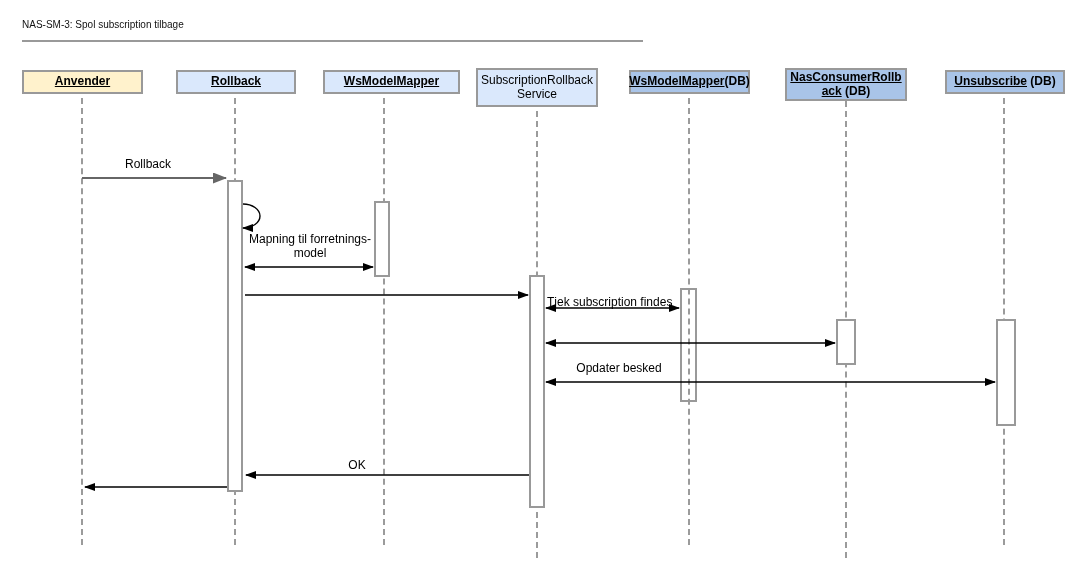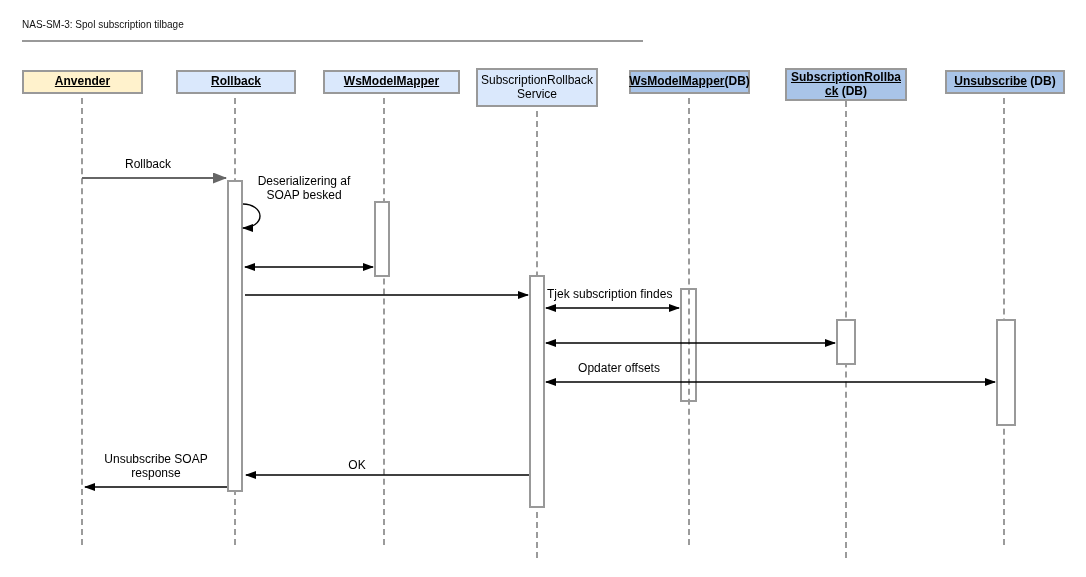--- a/index.html
+++ b/index.html
@@ -55,21 +55,21 @@
   }
   .activation.clear{background:transparent;}
   .layer{
     position:absolute;left:0;top:0;z-index:3;pointer-events:none;
   }
   .mlabel{
     position:absolute;z-index:4;
     font-size:12px;line-height:13.5px;text-align:center;
   }
   .mlabel.nowrap{white-space:nowrap;}
-  .mlabel.leftalign{text-align:left;}
+  .mlabel.leftalign{text-align:left;margin-top:8px;}
 </style>
 </head>
 <body>
 
 <div class="canvas">
 
   <div class="diagram-title">NAS-SM-3: Spol subscription tilbage</div>
   <div class="title-rule"></div>
 
   <div class="lifeline" style="left:81px;top:88px;height:457px"></div>
@@ -104,41 +104,40 @@
     <line x1="245" y1="267" x2="373" y2="267" stroke="var(--arrow-black)" stroke-width="1.4" marker-start="url(#aBs)" marker-end="url(#aB)"></line>
     <line x1="245" y1="295" x2="528" y2="295" stroke="var(--arrow-black)" stroke-width="1.4" marker-end="url(#aB)"></line>
     <line x1="546" y1="308" x2="679" y2="308" stroke="var(--arrow-black)" stroke-width="1.4" marker-start="url(#aBs)" marker-end="url(#aB)"></line>
     <line x1="546" y1="343" x2="835" y2="343" stroke="var(--arrow-black)" stroke-width="1.4" marker-start="url(#aBs)" marker-end="url(#aB)"></line>
     <line x1="546" y1="382" x2="995" y2="382" stroke="var(--arrow-black)" stroke-width="1.4" marker-start="url(#aBs)" marker-end="url(#aB)"></line>
     <line x1="529" y1="475" x2="246" y2="475" stroke="var(--arrow-black)" stroke-width="1.4" marker-end="url(#aB)"></line>
     <line x1="227" y1="487" x2="85" y2="487" stroke="var(--arrow-black)" stroke-width="1.4" marker-end="url(#aB)"></line>
   </svg>
 
   <div class="mlabel" style="left:103px;top:158px;width:90px">Rollback</div>
-  <div class="mlabel" style="left:249px;top:175px;width:110px">Deserializering af SOAP besked</div>
+  <div class="mlabel" style="left:240px;top:233px;width:140px">Mapning til forretnings-model</div>
   <div class="mlabel nowrap leftalign" style="left:547px;top:288px">Tjek subscription findes</div>
-  <div class="mlabel nowrap" style="left:574px;top:362px;width:90px">Opdater offsets</div>
+  <div class="mlabel nowrap" style="left:574px;top:362px;width:90px">Opdater besked</div>
   <div class="mlabel" style="left:337px;top:459px;width:40px">OK</div>
-  <div class="mlabel" style="left:96px;top:453px;width:120px">Unsubscribe SOAP response</div>
 
   <div class="pbox actor" style="left:22px;top:70px;width:121px;height:19px">
     <span class="lblwrap"><span class="pname">Anvender</span><span class="psuffix"></span></span>
   </div>
   <div class="pbox component" style="left:176px;top:70px;width:120px;height:19px">
     <span class="lblwrap"><span class="pname">Rollback</span><span class="psuffix"></span></span>
   </div>
   <div class="pbox component" style="left:323px;top:70px;width:137px;height:19px">
     <span class="lblwrap"><span class="pname">WsModelMapper</span><span class="psuffix"></span></span>
   </div>
   <div class="pbox component plain" style="left:476px;top:68px;width:122px;height:39px">
     <span class="lblwrap"><span class="pname">SubscriptionRollback Service</span><span class="psuffix"></span></span>
   </div>
   <div class="pbox db" style="left:629px;top:70px;width:121px;height:19px">
     <span class="lblwrap"><span class="pname">WsModelMapper</span><span class="psuffix">(DB)</span></span>
   </div>
   <div class="pbox db breakall" style="left:785px;top:68px;width:122px;height:33px">
-    <span class="lblwrap"><span class="pname">SubscriptionRollback</span><span class="psuffix"> (DB)</span></span>
+    <span class="lblwrap"><span class="pname">NasConsumerRollback</span><span class="psuffix"> (DB)</span></span>
   </div>
   <div class="pbox db" style="left:945px;top:70px;width:120px;height:19px">
     <span class="lblwrap"><span class="pname">Unsubscribe</span><span class="psuffix"> (DB)</span></span>
   </div>
 
 </div>
 
 </body></html>

